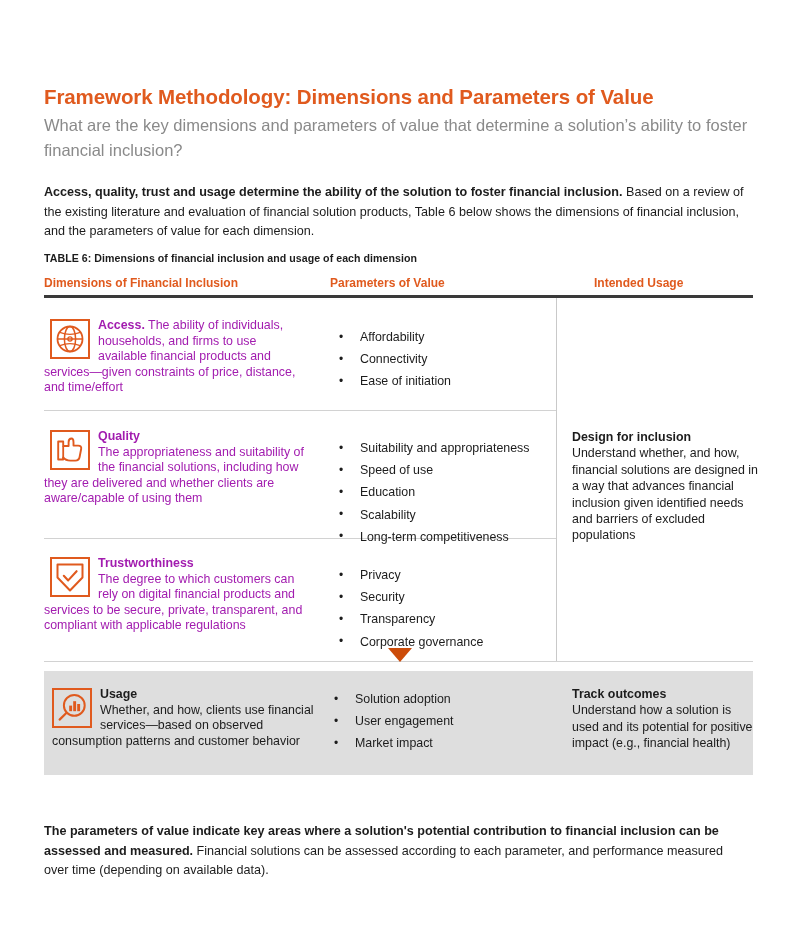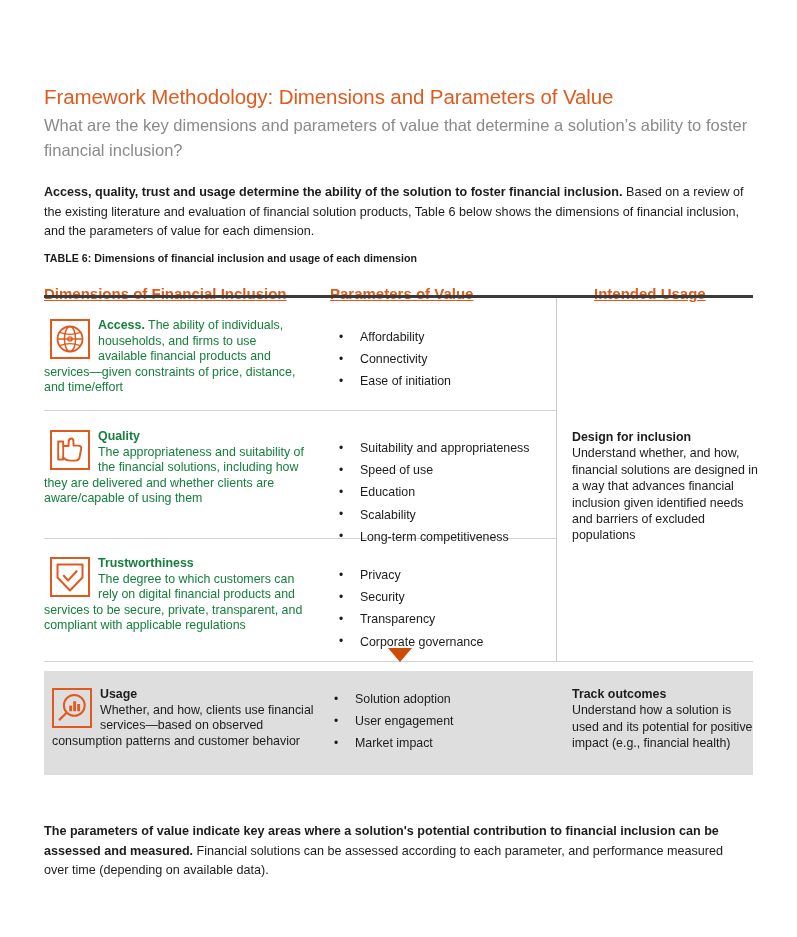--- a/index.html
+++ b/index.html
@@ -37,21 +37,21 @@
   .running-head .rh-num { font-style: italic; }
   .running-head .rh-sep { padding: 0 4px; }
 
   
   .page-title {
     position: absolute;
     left: 44px;
     top: 71px;
     font-size: 20.5px;
     color: #E05A1E;
-    font-weight: 400;
+    font-weight: 700;
     letter-spacing: -0.1px;
     white-space: nowrap;
   }
   .page-subtitle {
     position: absolute;
     left: 44px;
     top: 113px;
     width: 706px;
     font-size: 16.5px;
     line-height: 25px;
@@ -91,26 +91,25 @@
     left: 44px;
     top: 276px;
     width: 709px;
   }
   .thead {
     position: relative;
     height: 19px;
   }
   .th {
     position: absolute;
-    top: 9px;
-    font-size: 15px;
+    top: 0;
+    font-size: 12px;
     font-weight: bold;
     color: #E05A1E;
     white-space: nowrap;
-    text-decoration: underline;
   }
   .th-1 { left: 0px; }
   .th-2 { left: 286px; }
   .th-3 { left: 518px; padding-left: 32px; }
   .head-rule {
     position: absolute;
     left: 0;
     top: 19px;
     width: 709px;
     height: 3px;
@@ -149,21 +148,21 @@
     background: #d2d2d2;
   }
 
   .row { position: absolute; left: 0; width: 512px; }
   .dim-cell {
     position: absolute;
     left: 0;
     width: 260px;
     font-size: 12.4px;
     line-height: 15.6px;
-    color: #15803d;
+    color: #a21caf;
   }
   .dim-cell .icon-box {
     float: left;
     width: 40px;
     height: 40px;
     margin: 1px 8px 0 6px;
     box-sizing: border-box;
   }
   .dim-cell b { font-weight: bold; }
 

